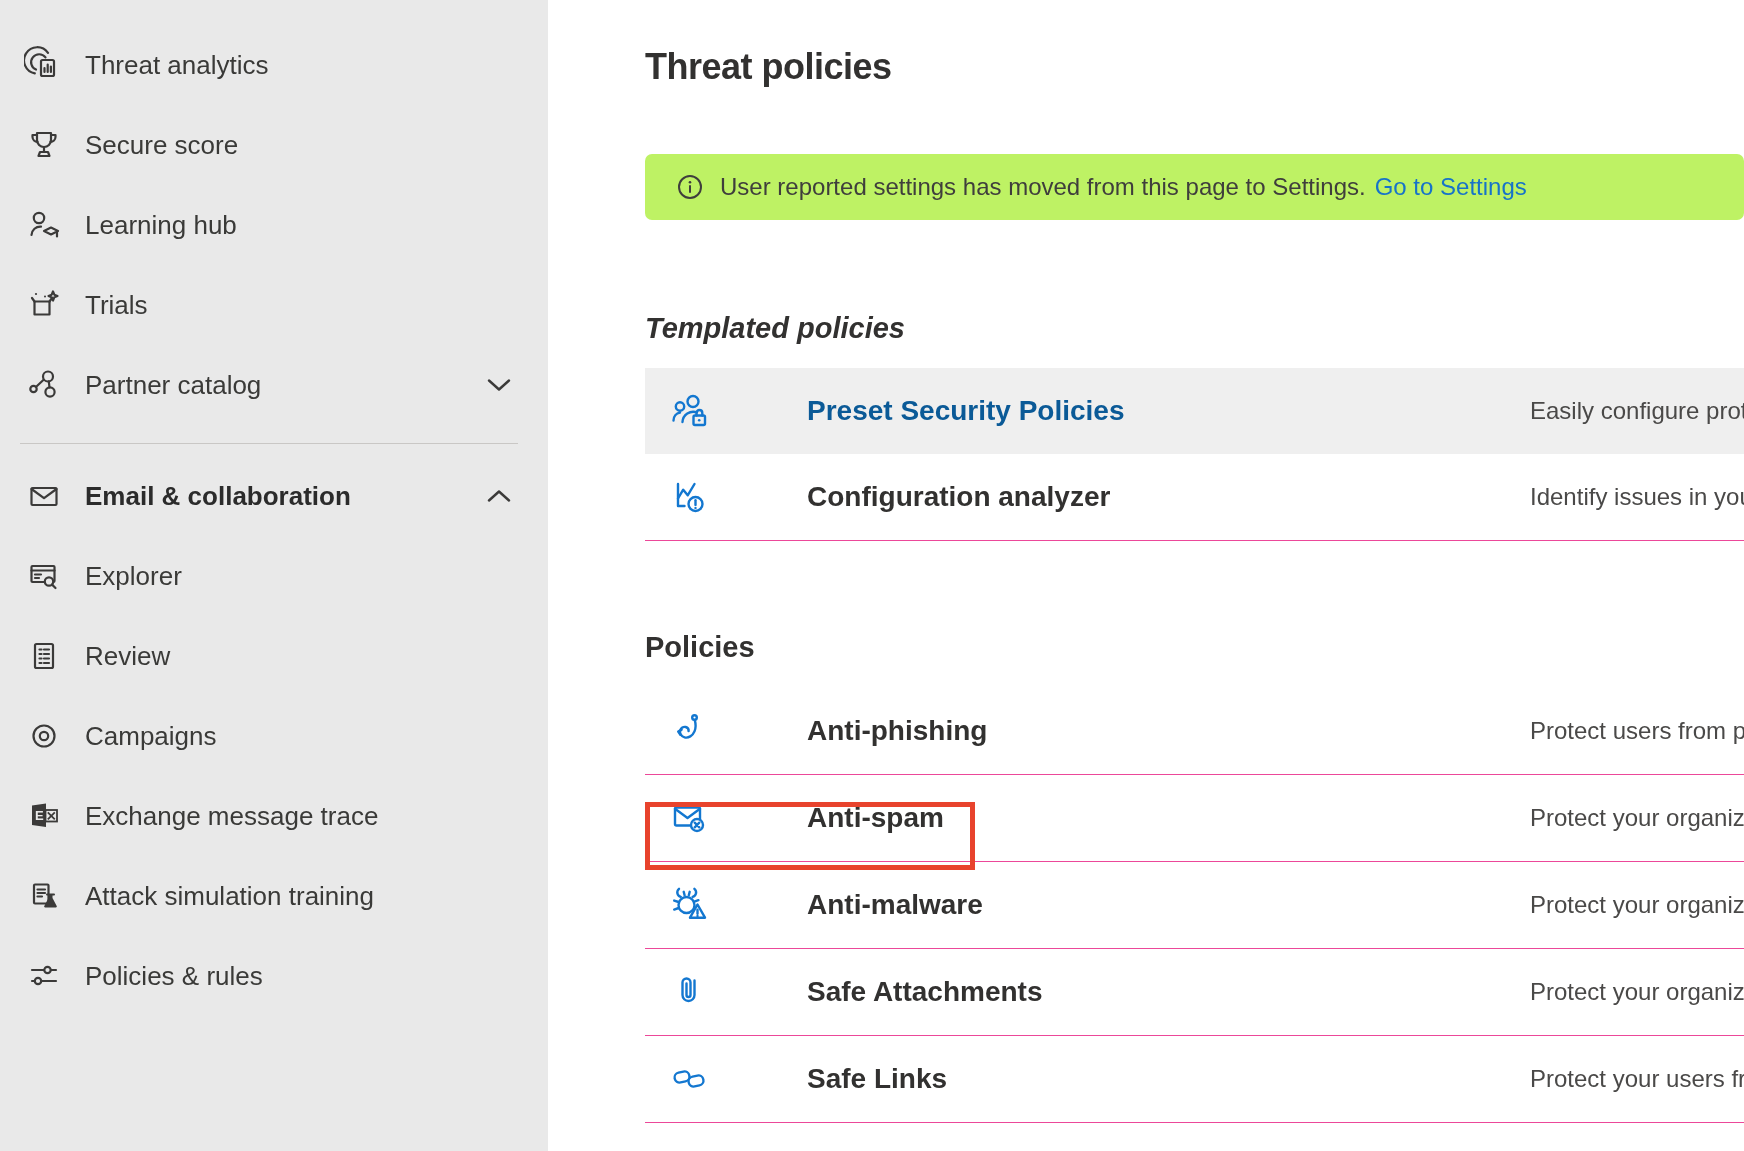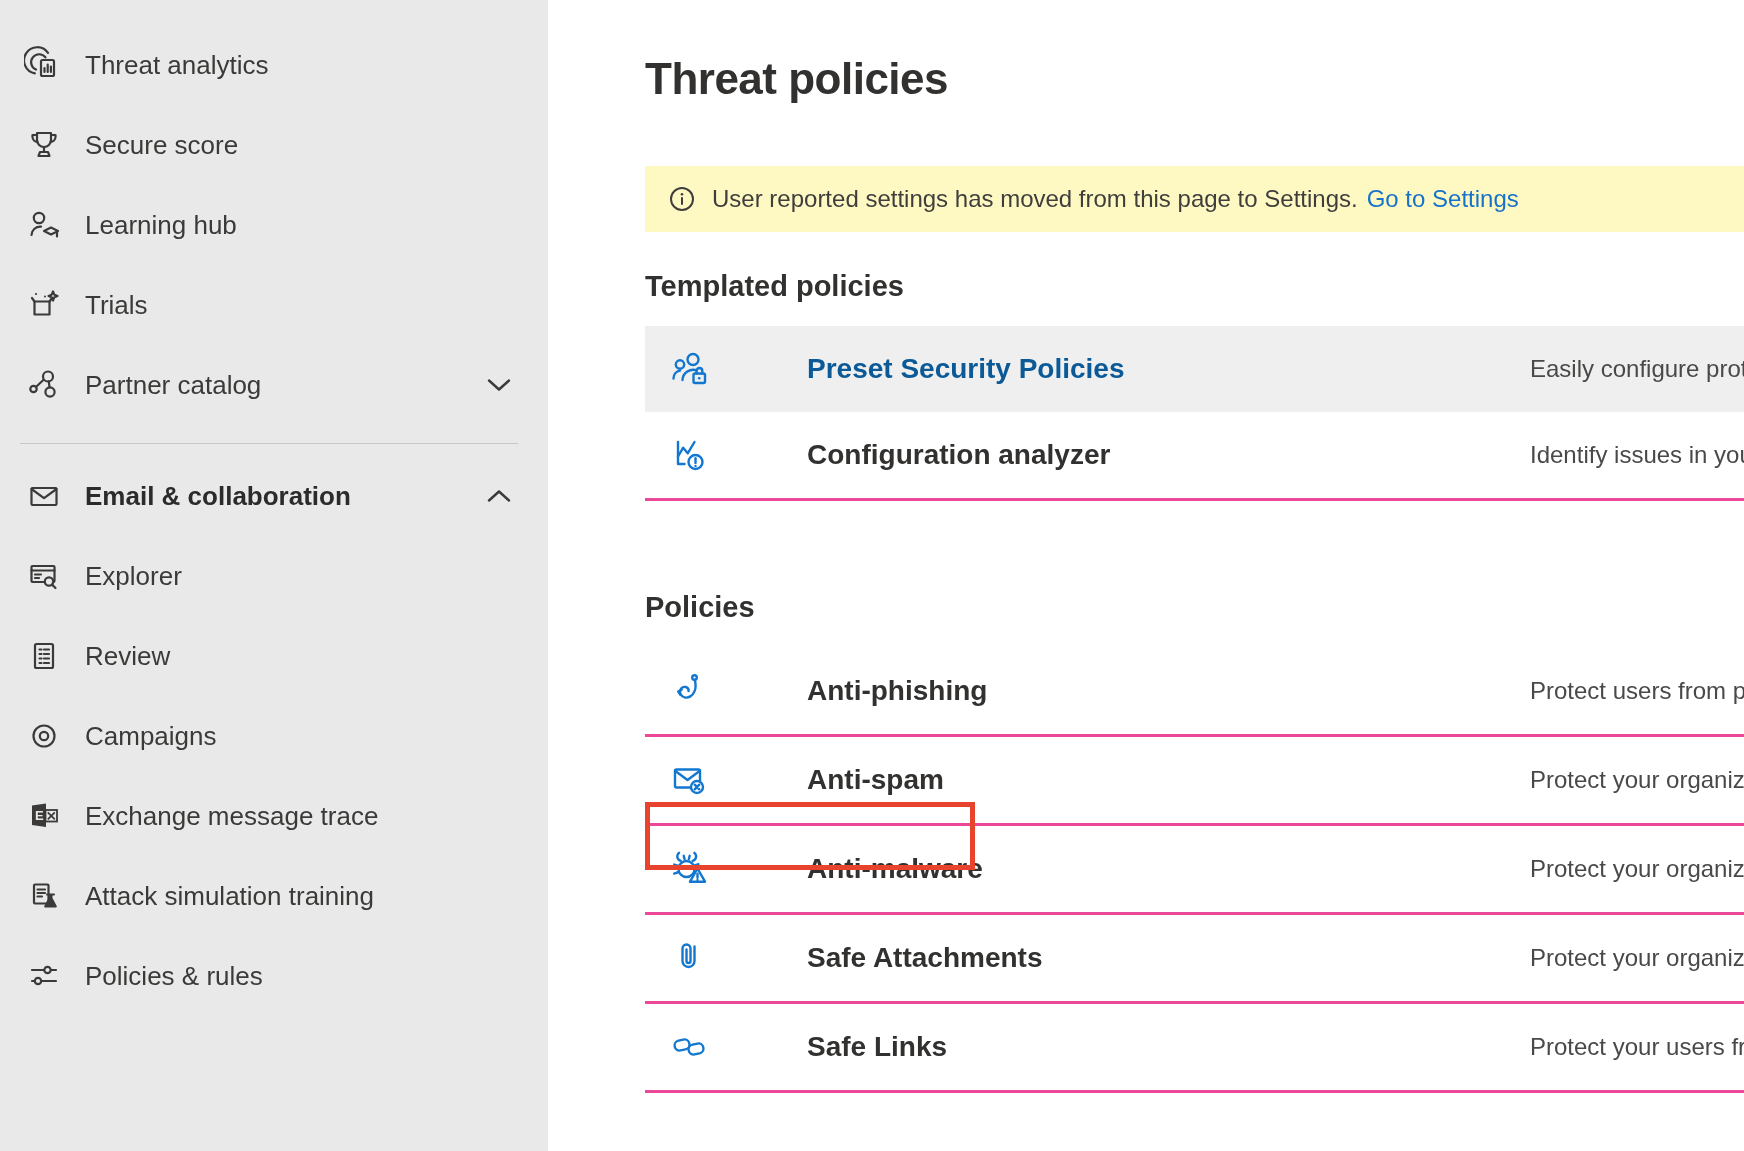--- a/index.html
+++ b/index.html
@@ -10,33 +10,33 @@
   .sidebar{width:548px;flex:none;background:#e9e9e9;padding-top:25px;box-sizing:border-box;overflow:hidden;}
   .nav-item{height:80px;display:flex;align-items:center;position:relative;padding-left:24px;cursor:pointer;}
   .nav-item .ic{width:40px;height:40px;flex:none;color:#3b3a39;display:flex;align-items:center;justify-content:center;}
   .nav-item .lbl{margin-left:21px;font-size:26px;color:#3a3a38;white-space:nowrap;}
   .nav-item.section .lbl{font-weight:700;color:#2b2b2b;}
   .nav-item .chev{position:absolute;right:36px;color:#3b3a39;display:flex;}
   .sidebar-divider{height:1px;background:#c9c7c5;margin:18px 30px 12px 20px;}
 
   
   .main{flex:1;position:relative;overflow:hidden;}
-  h1.page-title{margin:42px 0 0 97px;font-size:44px;line-height:74px;font-weight:700;color:#323130;letter-spacing:-0.5px;}
-  .banner{margin:50px 0 0 97px;height:66px;background:#fef9c3;display:flex;align-items:center;padding-left:24px;box-sizing:border-box;}
+  h1.page-title{margin:30px 0 0 97px;font-size:36px;line-height:74px;font-weight:700;color:#323130;letter-spacing:-0.5px;}
+  .banner{margin:50px 0 0 97px;height:66px;background:#bef264;display:flex;align-items:center;padding-left:32px;box-sizing:border-box;border-radius:7px;}
   .banner .info-ic{width:26px;height:26px;flex:none;display:flex;}
   .banner .banner-text{margin-left:17px;font-size:24px;color:#3f3e3c;white-space:nowrap;}
   .banner .banner-link{margin-left:9px;font-size:24px;color:#1673c9;text-decoration:none;white-space:nowrap;cursor:pointer;}
   h2.sec-heading{margin:0 0 0 97px;font-size:29px;line-height:34px;font-weight:700;color:#323130;}
-  h2.templated{margin-top:37px;}
+  h2.templated{margin-top:91px;font-style:italic;}
   h2.policies{margin-top:89px;}
   .rows{margin:23px 0 0 97px;}
   .rows.policy-rows{margin-top:24px;}
   .row{height:86px;display:flex;align-items:center;position:relative;cursor:pointer;background:#fff;gap:23px;}
   .row.highlighted{background:#efefef;}
-  .row.bordered{border-bottom:3px solid #ec4899;}
+  .row.bordered{border-bottom:1px solid #ec4899;}
   .row .ic-main{width:44px;height:44px;flex:none;margin-left:23px;color:#1377d0;display:flex;align-items:center;justify-content:center;}
   .row .row-name{margin-left:72px;font-size:28px;font-weight:600;color:#323130;white-space:nowrap;}
   .row .row-name.link-blue{color:#0b5a97;}
   .row .row-desc{position:absolute;left:885px;top:50%;transform:translateY(-50%);font-size:24px;color:#4a4948;white-space:nowrap;}
   .annotation-box{position:absolute;left:97px;top:802px;width:330px;height:68px;border:5px solid #e8432d;box-sizing:border-box;pointer-events:none;}
   svg{display:block;}
 </style>
 </head>
 <body>
 

